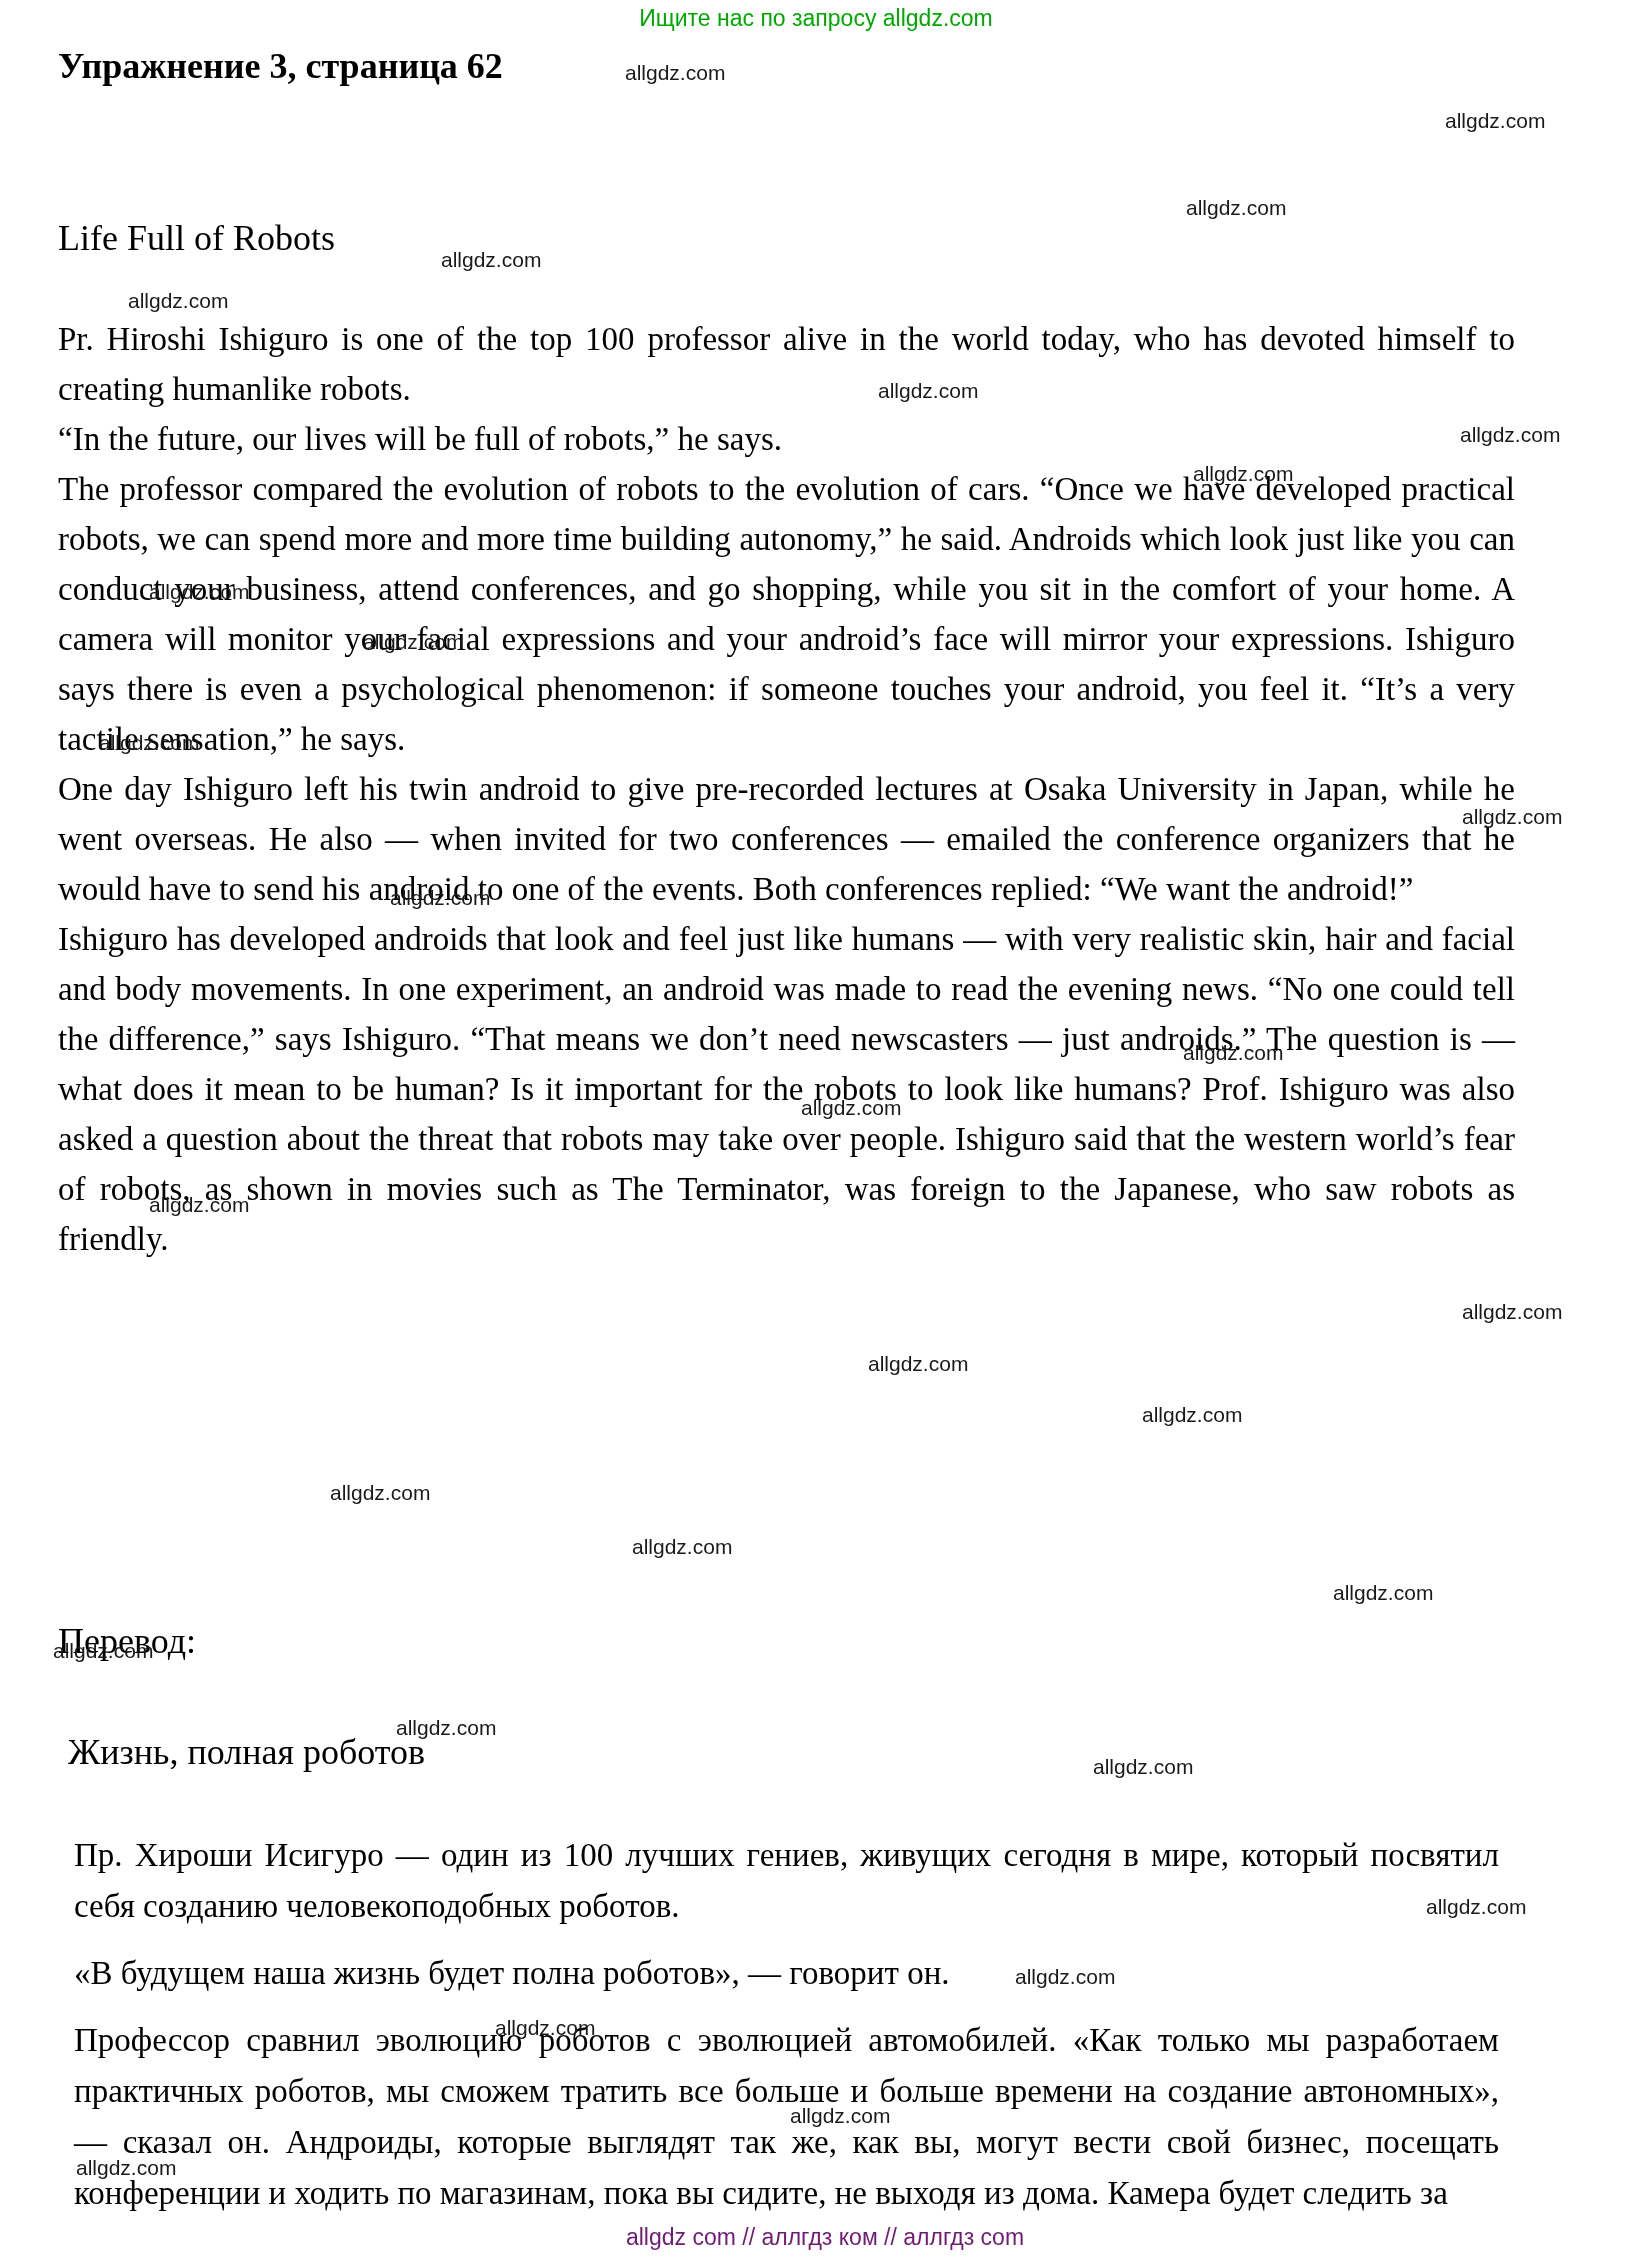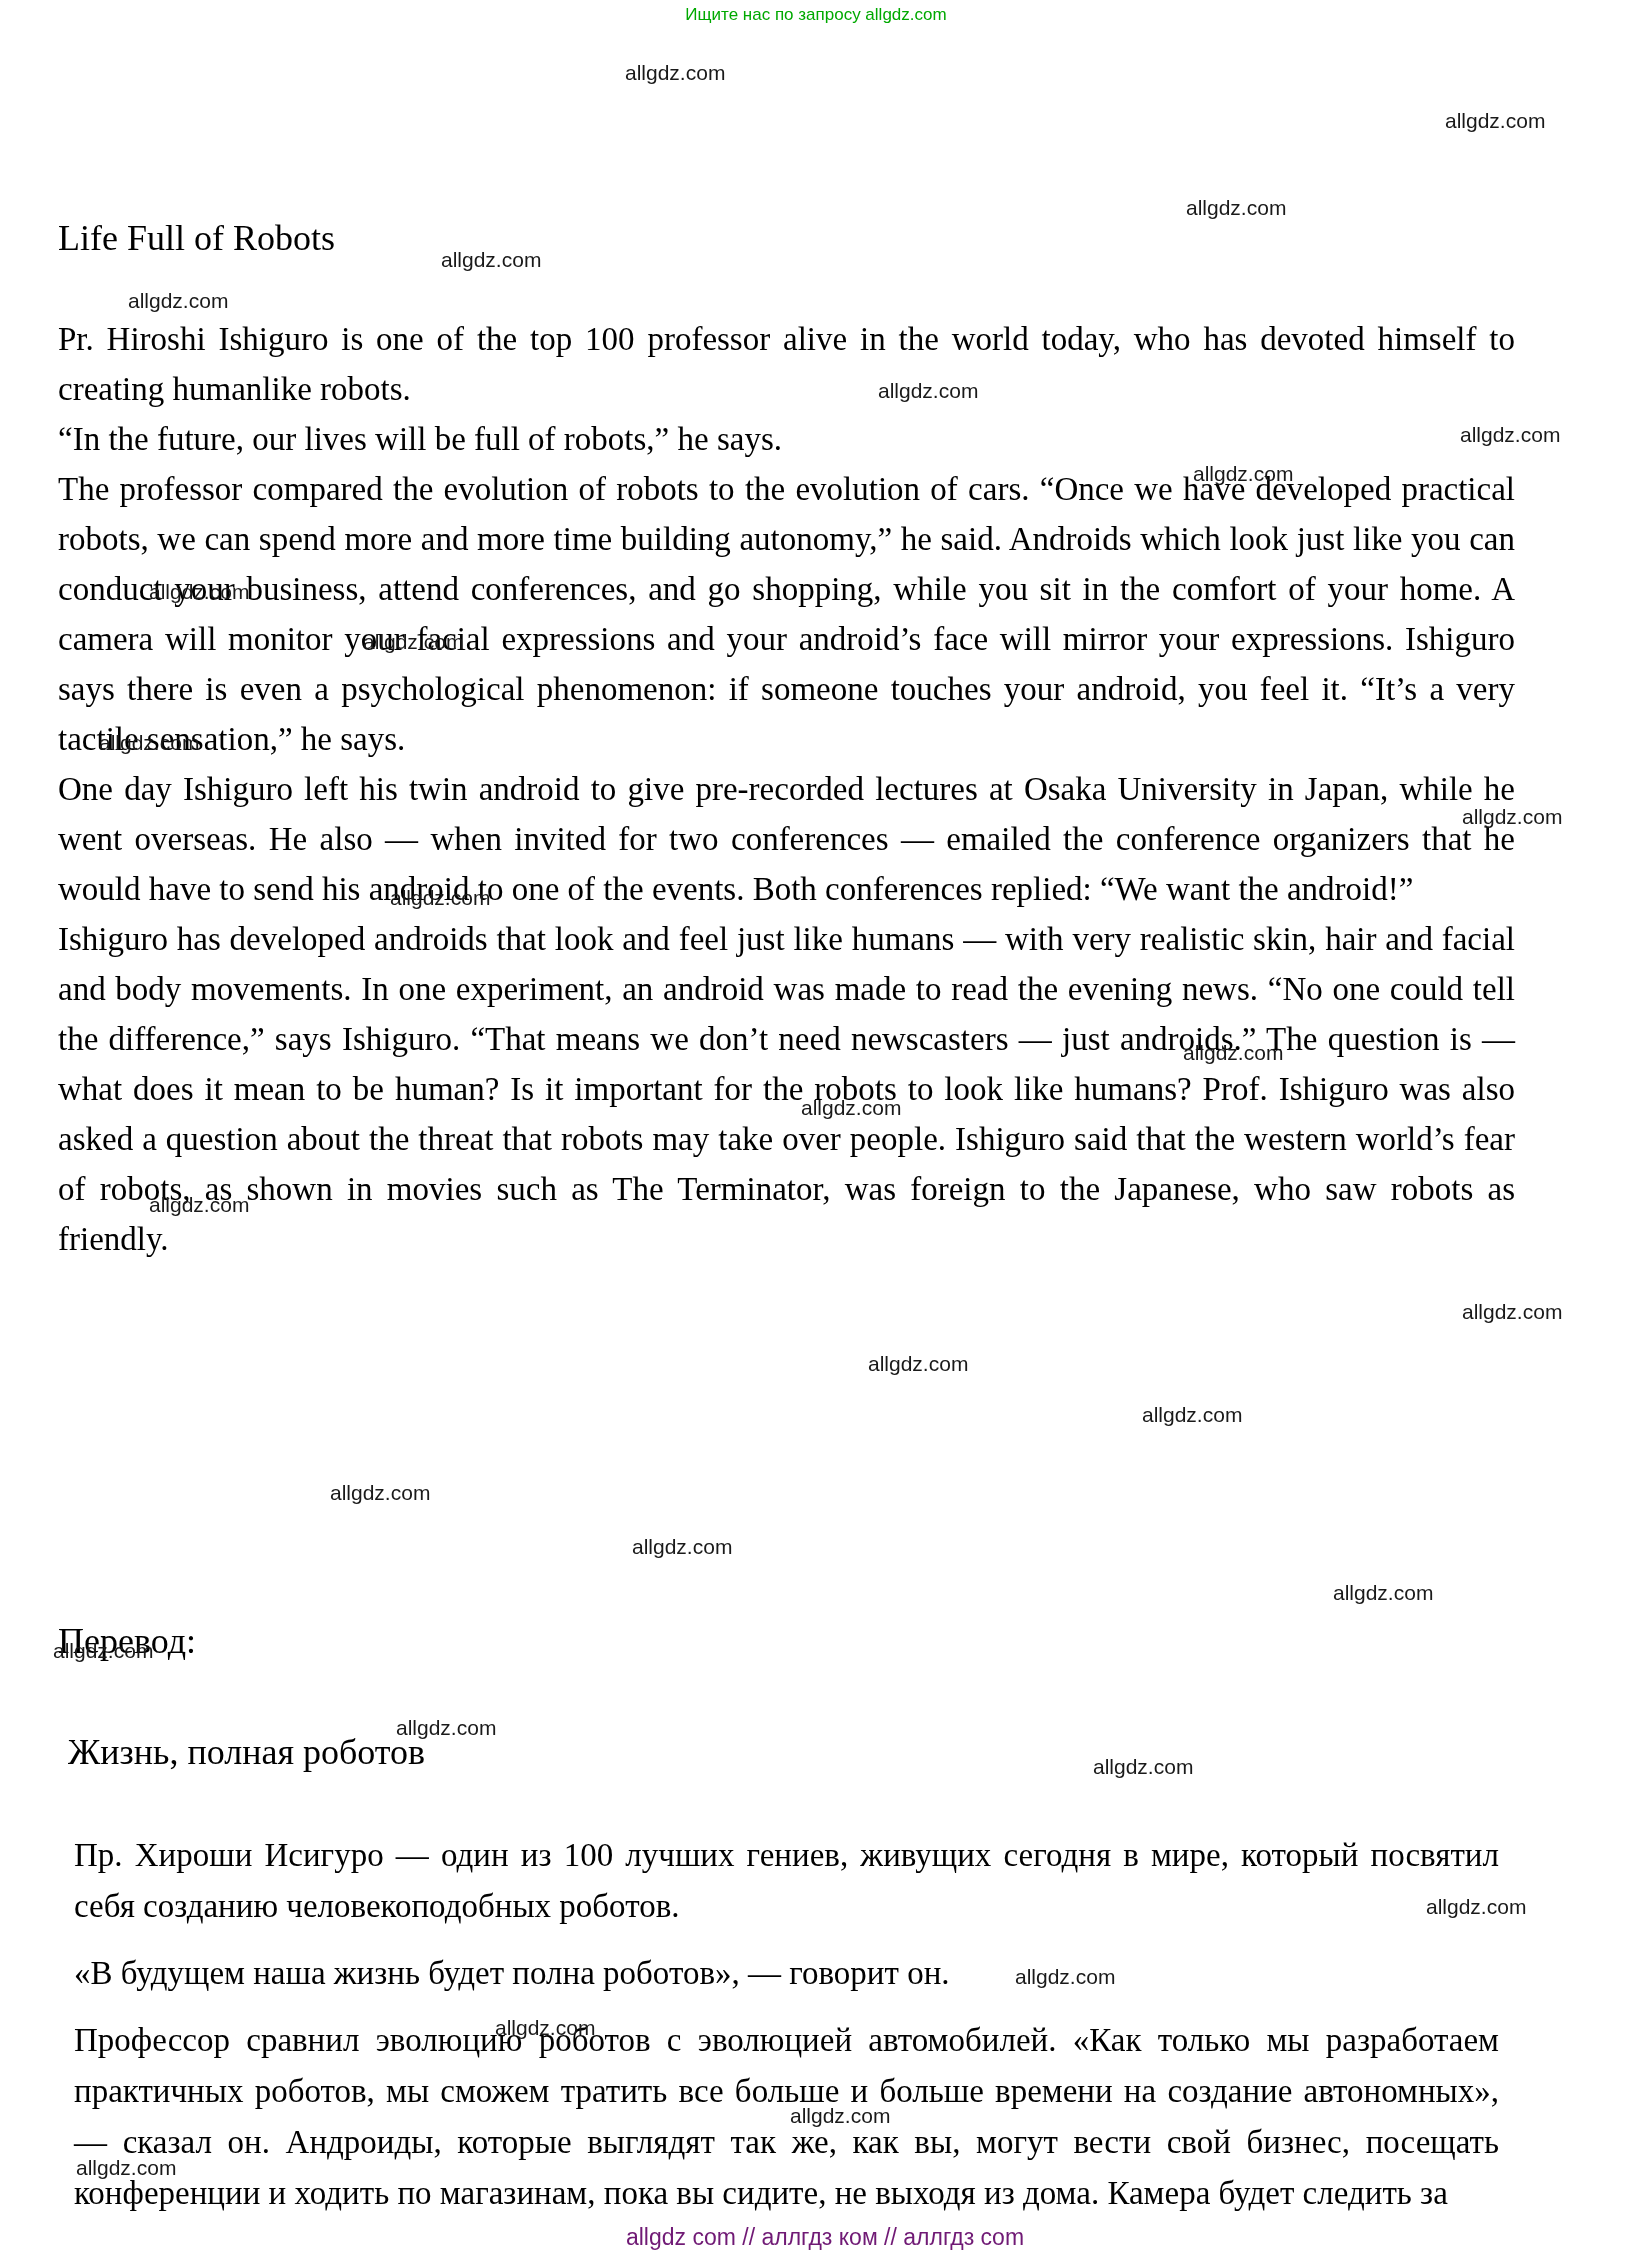--- a/index.html
+++ b/index.html
@@ -9,21 +9,21 @@
     height: 2261px;
     background: #ffffff;
     font-family: "Liberation Serif", serif;
     color: #000000;
     overflow: hidden;
   }
   .promo {
     position: absolute; top: 4.7px; left: 0; width: 100%;
     text-align: center;
     font-family: "Liberation Sans", sans-serif;
-    font-size: 17px; color: #00a900;
+    font-size: 23px; color: #00a900;
   }
   .exercise-title {
     position: absolute; top: 45px; left: 58px;
     font-size: 36px; font-weight: bold; margin: 0;
   }
   .task {
     position: absolute; top: 116px; left: 58px; width: 1459px;
     font-size: 34px; margin: 0;
   }
   .article-title {
@@ -63,20 +63,21 @@
     white-space: nowrap;
   }
 </style>
 </head>
 <body>
 
 <div class="page">
 
   <div class="promo">Ищите нас по запросу allgdz.com</div>
 
+  <h1 class="exercise-title">Упражнение 3, страница 62</h1>
 
 
   <h2 class="article-title">Life Full of Robots</h2>
 
   <div class="english">
     <p>Pr. Hiroshi Ishiguro is one of the top 100 professor alive in the world today, who has devoted himself to creating humanlike robots.</p>
     <p>“In the future, our lives will be full of robots,” he says.</p>
     <p>The professor compared the evolution of robots to the evolution of cars. “Once we have developed practical robots, we can spend more and more time building autonomy,” he said. Androids which look just like you can conduct your business, attend conferences, and go shopping, while you sit in the comfort of your home. A camera will monitor your facial expressions and your android’s face will mirror your expressions. Ishiguro says there is even a psychological phenomenon: if someone touches your android, you feel it. “It’s a very tactile sensation,” he says.</p>
     <p>One day Ishiguro left his twin android to give pre-recorded lectures at Osaka University in Japan, while he went overseas. He also — when invited for two conferences — emailed the conference organizers that he would have to send his android to one of the events. Both conferences replied: “We want the android!”</p>
     <p>Ishiguro has developed androids that look and feel just like humans — with very realistic skin, hair and facial and body movements. In one experiment, an android was made to read the evening news. “No one could tell the difference,” says Ishiguro. “That means we don’t need newscasters — just androids.” The question is — what does it mean to be human? Is it important for the robots to look like humans? Prof. Ishiguro was also asked a question about the threat that robots may take over people. Ishiguro said that the western world’s fear of robots, as shown in movies such as The Terminator, was foreign to the Japanese, who saw robots as friendly.</p>

